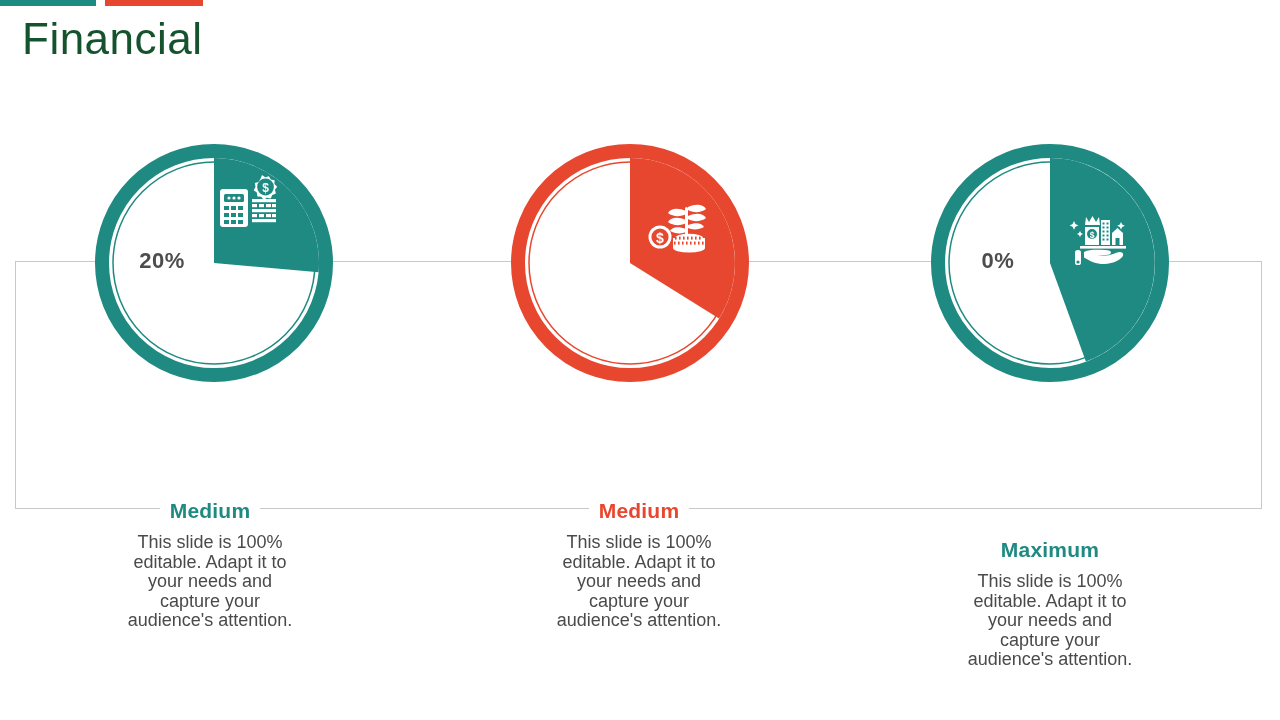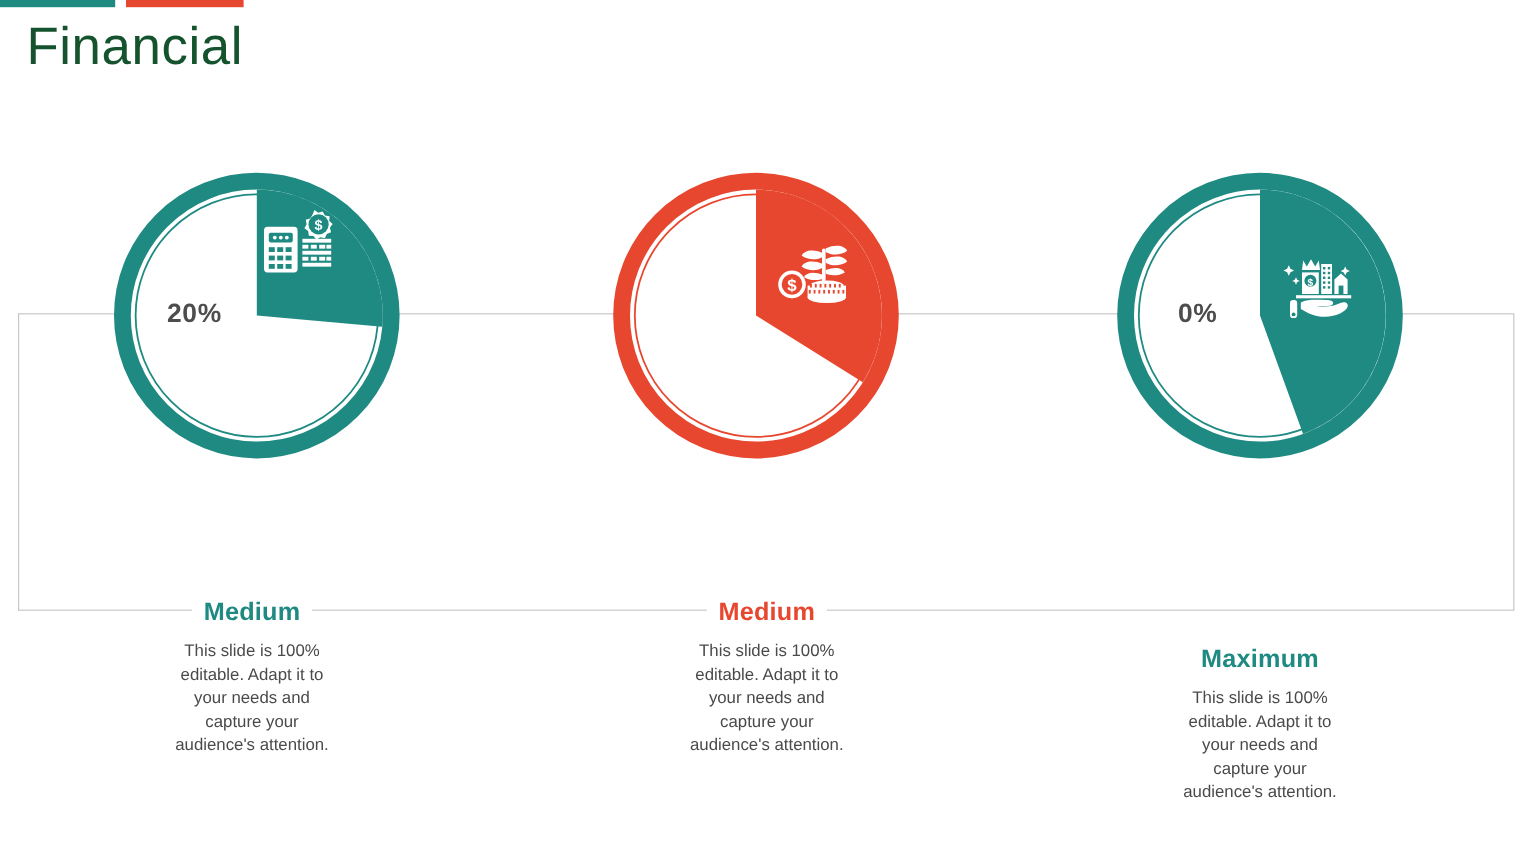--- a/index.html
+++ b/index.html
@@ -121,21 +121,21 @@
     font-size: 21px;
     font-weight: bold;
     line-height: 30px;
     letter-spacing: 0.2px;
   }
   .cap-title.teal { color: #1E8A82; }
   .cap-title.red  { color: #E8472F; }
 
   .cap-body {
     margin-top: 7px;
-    font-size: 14px;
+    font-size: 18px;
     line-height: 19.5px;
     color: #4a4a4a;
     padding: 0 12px;
     white-space: pre-line;
   }
 </style>
 </head>
 <body>
 
 <div class="slide">

